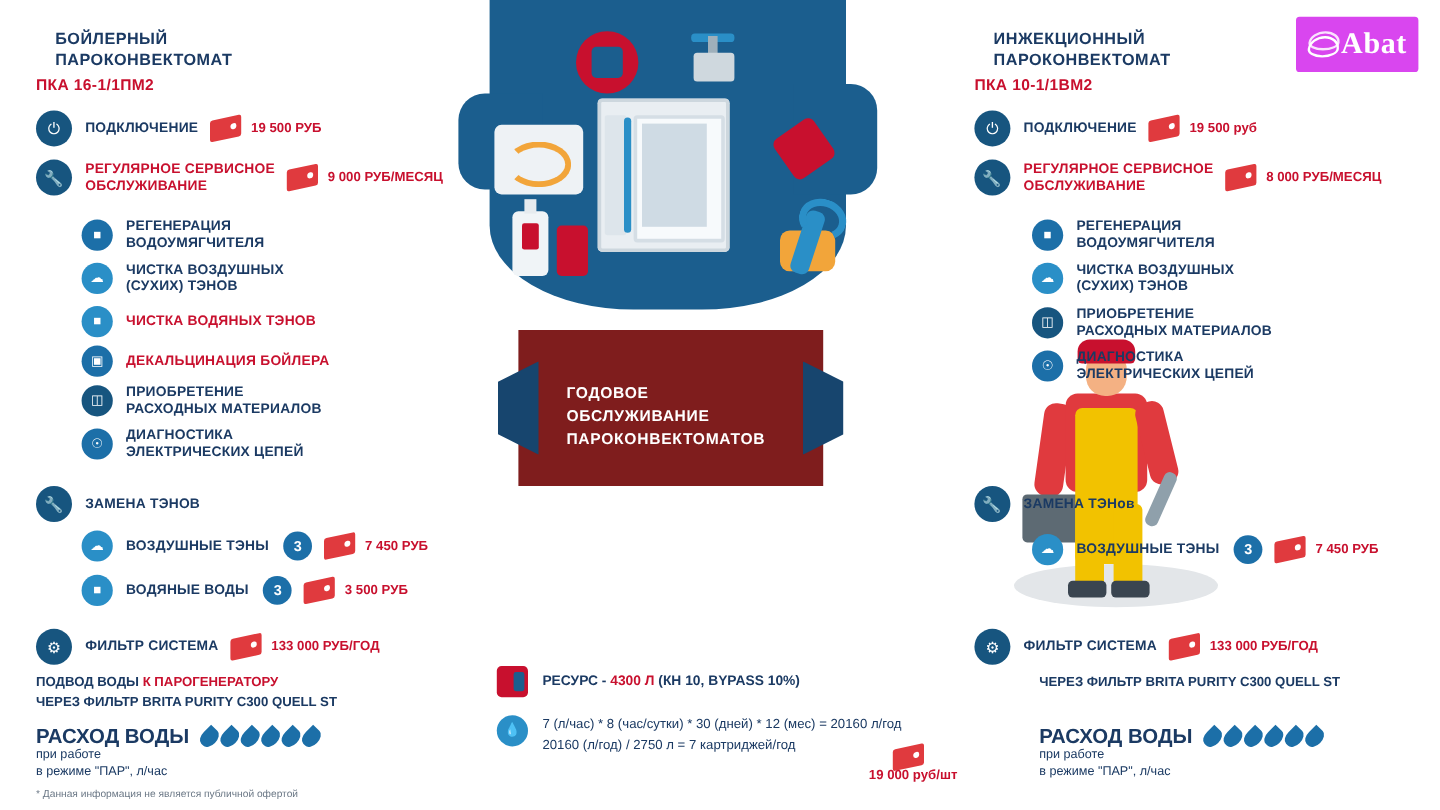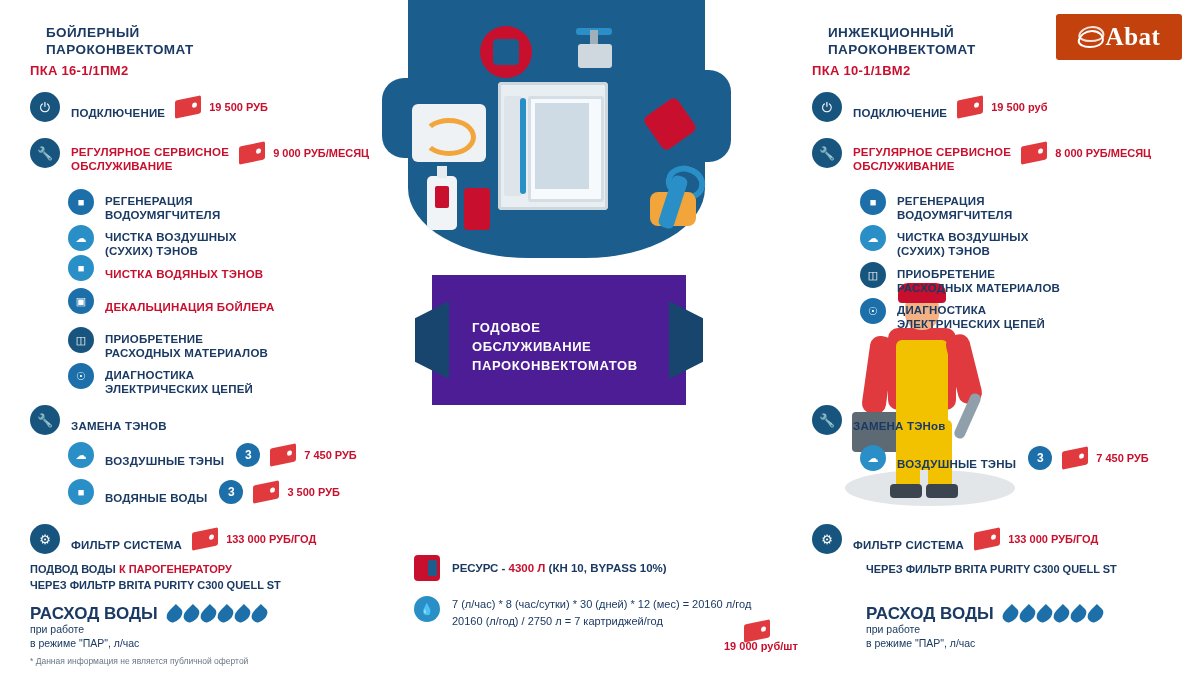--- a/index.html
+++ b/index.html
@@ -9,22 +9,22 @@
     font-family:"Liberation Sans", sans-serif;
     position:relative;
     overflow:hidden;
     color:#1b2a4a;
   }
   .root{position:relative;width:1200px;height:675px;}
 
   
   .logo{
     position:absolute;right:18px;top:14px;
-    width:126px;height:46px;
-    background:#c2410c;
+    width:102px;height:46px;
+    background:#d946ef;
     border-radius:3px;
     display:flex;align-items:center;justify-content:center;
     gap:6px;
   }
   .logo .mark{
     width:22px;height:22px;position:relative;
   }
   .logo .mark:before,.logo .mark:after{
     content:"";position:absolute;left:0;top:4px;width:22px;height:14px;
     border:2px solid #fff;border-radius:50% 50% 50% 50%/60% 60% 40% 40%;
@@ -55,21 +55,20 @@
     flex:none;
     position:relative;
   }
   .c-lg{width:30px;height:30px;background:#17557f;}
   .c-md{width:26px;height:26px;background:#1c6fa8;}
   .c-dark{width:26px;height:26px;background:#17557f;}
   .c-lt{width:26px;height:26px;background:#2a8fc7;}
   .lbl{
     font-size:11.5px;font-weight:bold;color:#1b3a63;line-height:14px;letter-spacing:.2px;
     margin-left:11px;
-    margin-top:12px;
   }
   .lbl.red{color:#c8102e;}
 
   
   .tag{
     display:inline-flex;align-items:center;margin-left:10px;position:relative;flex:none;
   }
   .tag .shape{
     width:26px;height:18px;background:#e03a3e;position:relative;flex:none;
     transform:skewY(-12deg);
@@ -103,21 +102,21 @@
     content:"";position:absolute;right:-26px;top:70px;width:70px;height:92px;
     background:#1b5e8e;border-radius:0 22px 22px 0;
   }
   .blob-top{
     position:absolute;left:442px;top:-28px;width:230px;height:70px;background:#1b5e8e;
     border-radius:40px;
   }
 
   .banner{
     position:absolute;left:432px;top:275px;width:254px;height:130px;
-    background:#4c1d95;
+    background:#7f1d1d;
   }
   .banner:before{
     content:"";position:absolute;left:-17px;top:26px;width:34px;height:78px;
     background:#17456e;
     clip-path:polygon(100% 0,100% 100%,0 78%,0 22%);
   }
   .banner:after{
     content:"";position:absolute;right:-17px;top:26px;width:34px;height:78px;
     background:#17456e;
     clip-path:polygon(0 0,0 100%,100% 78%,100% 22%);

